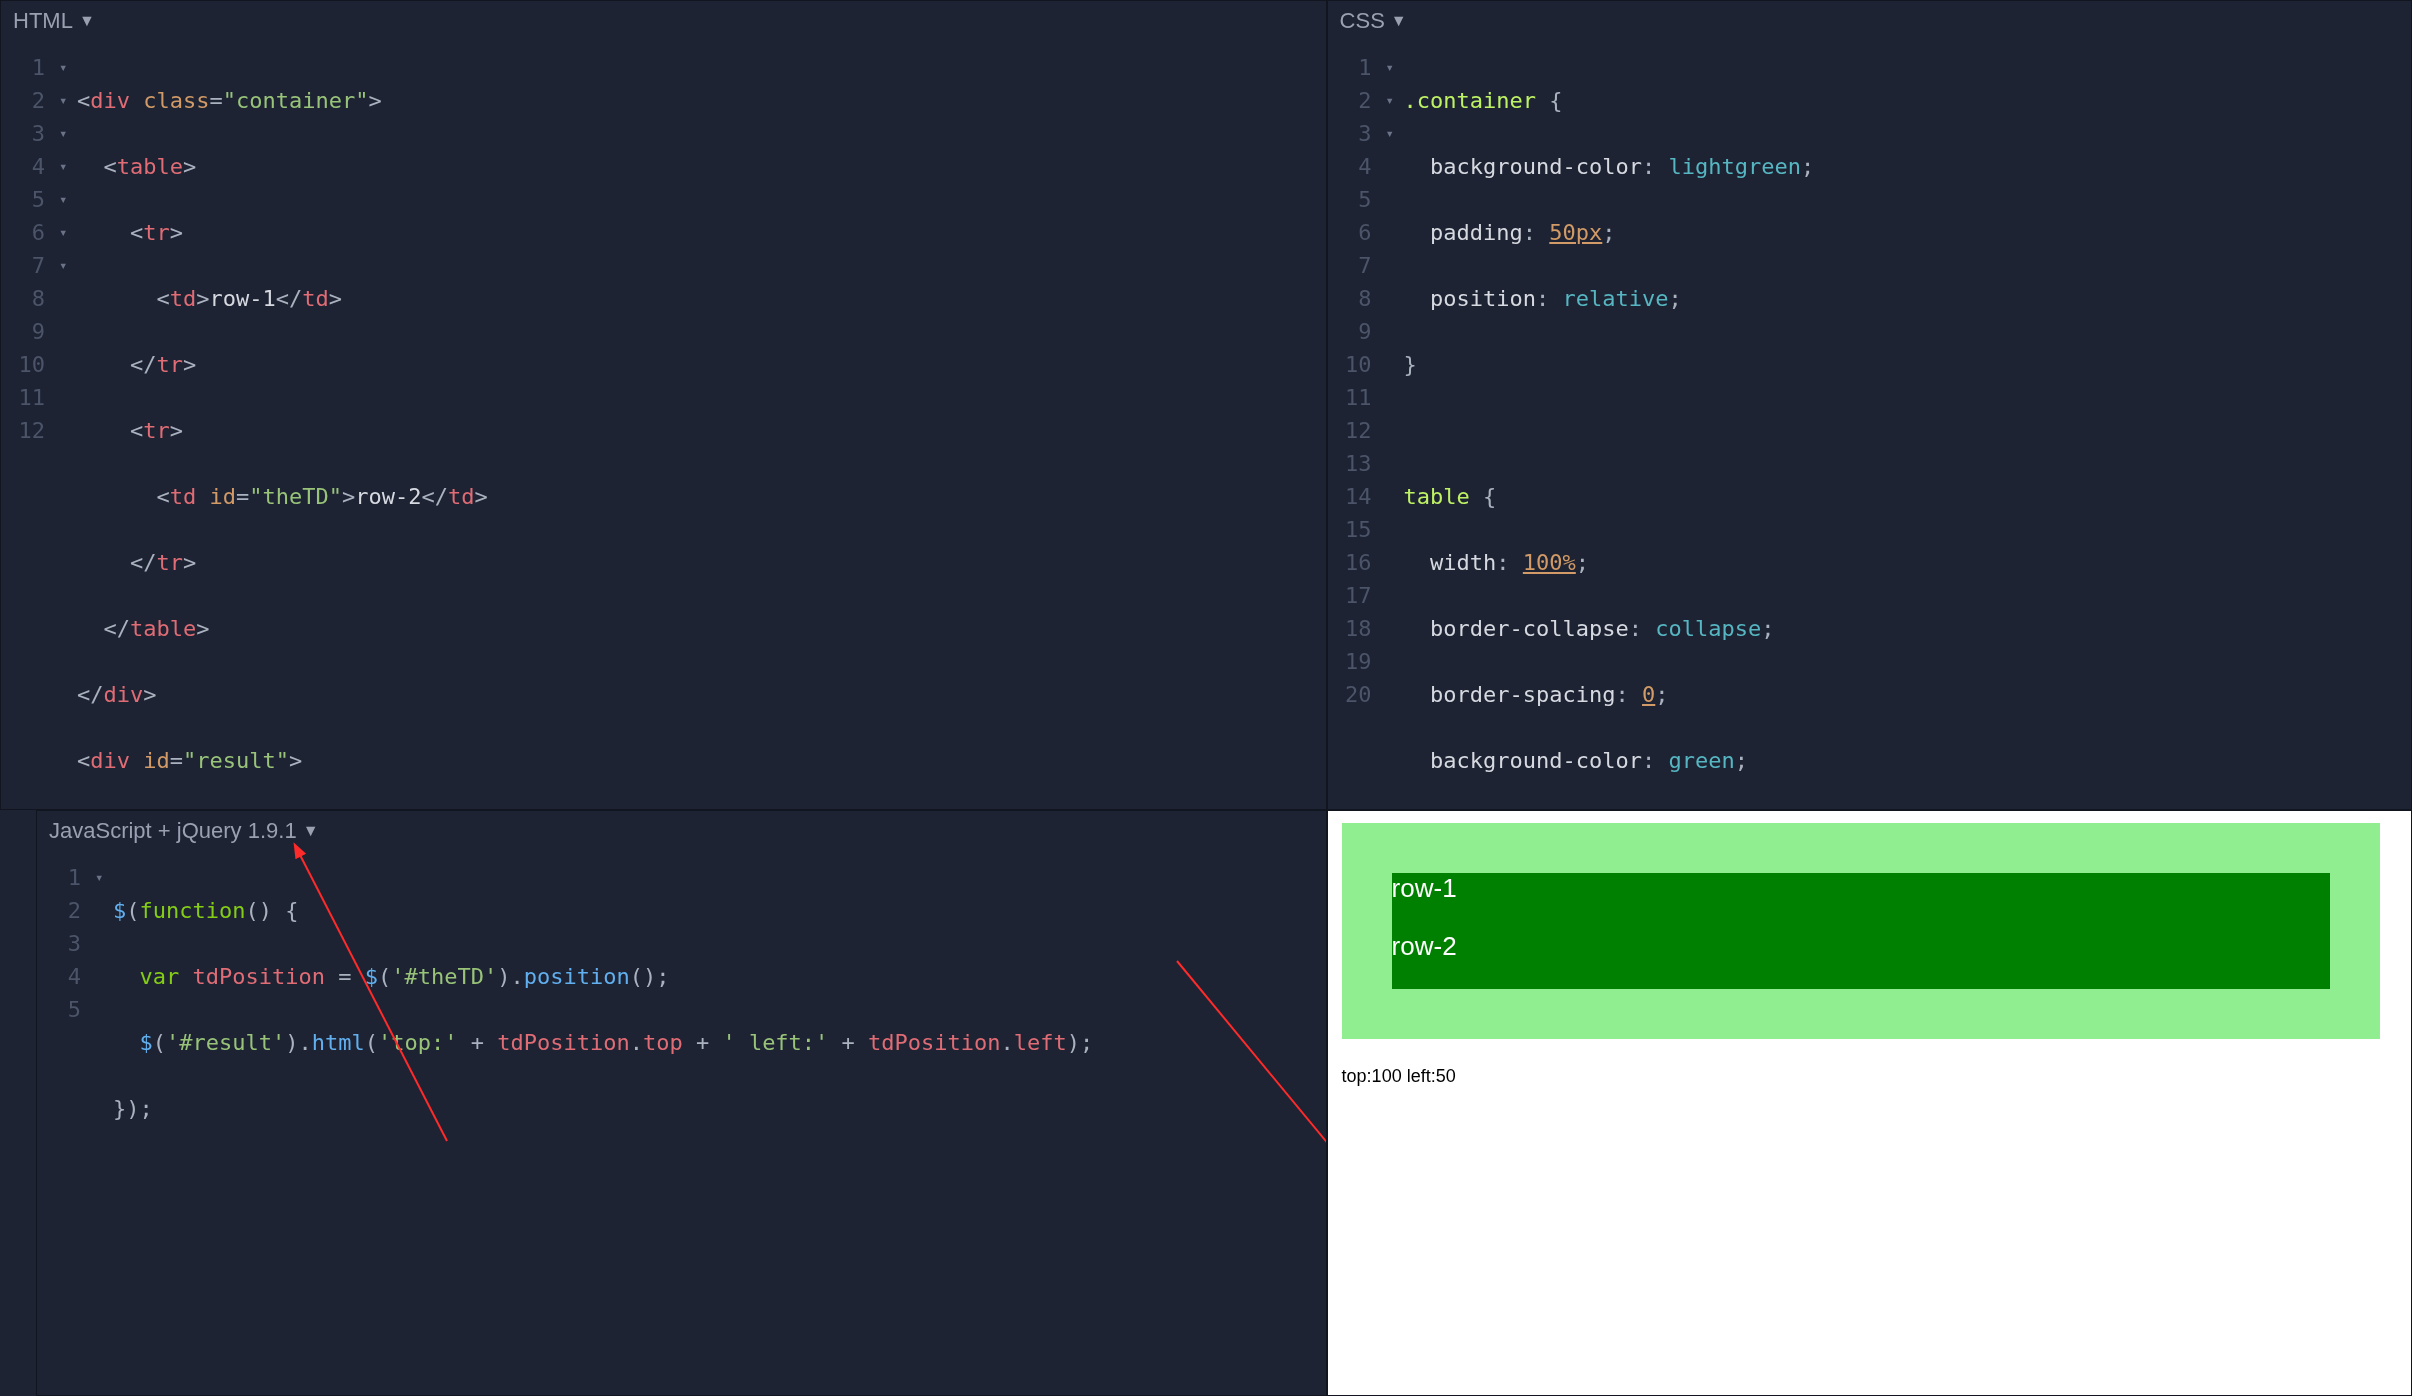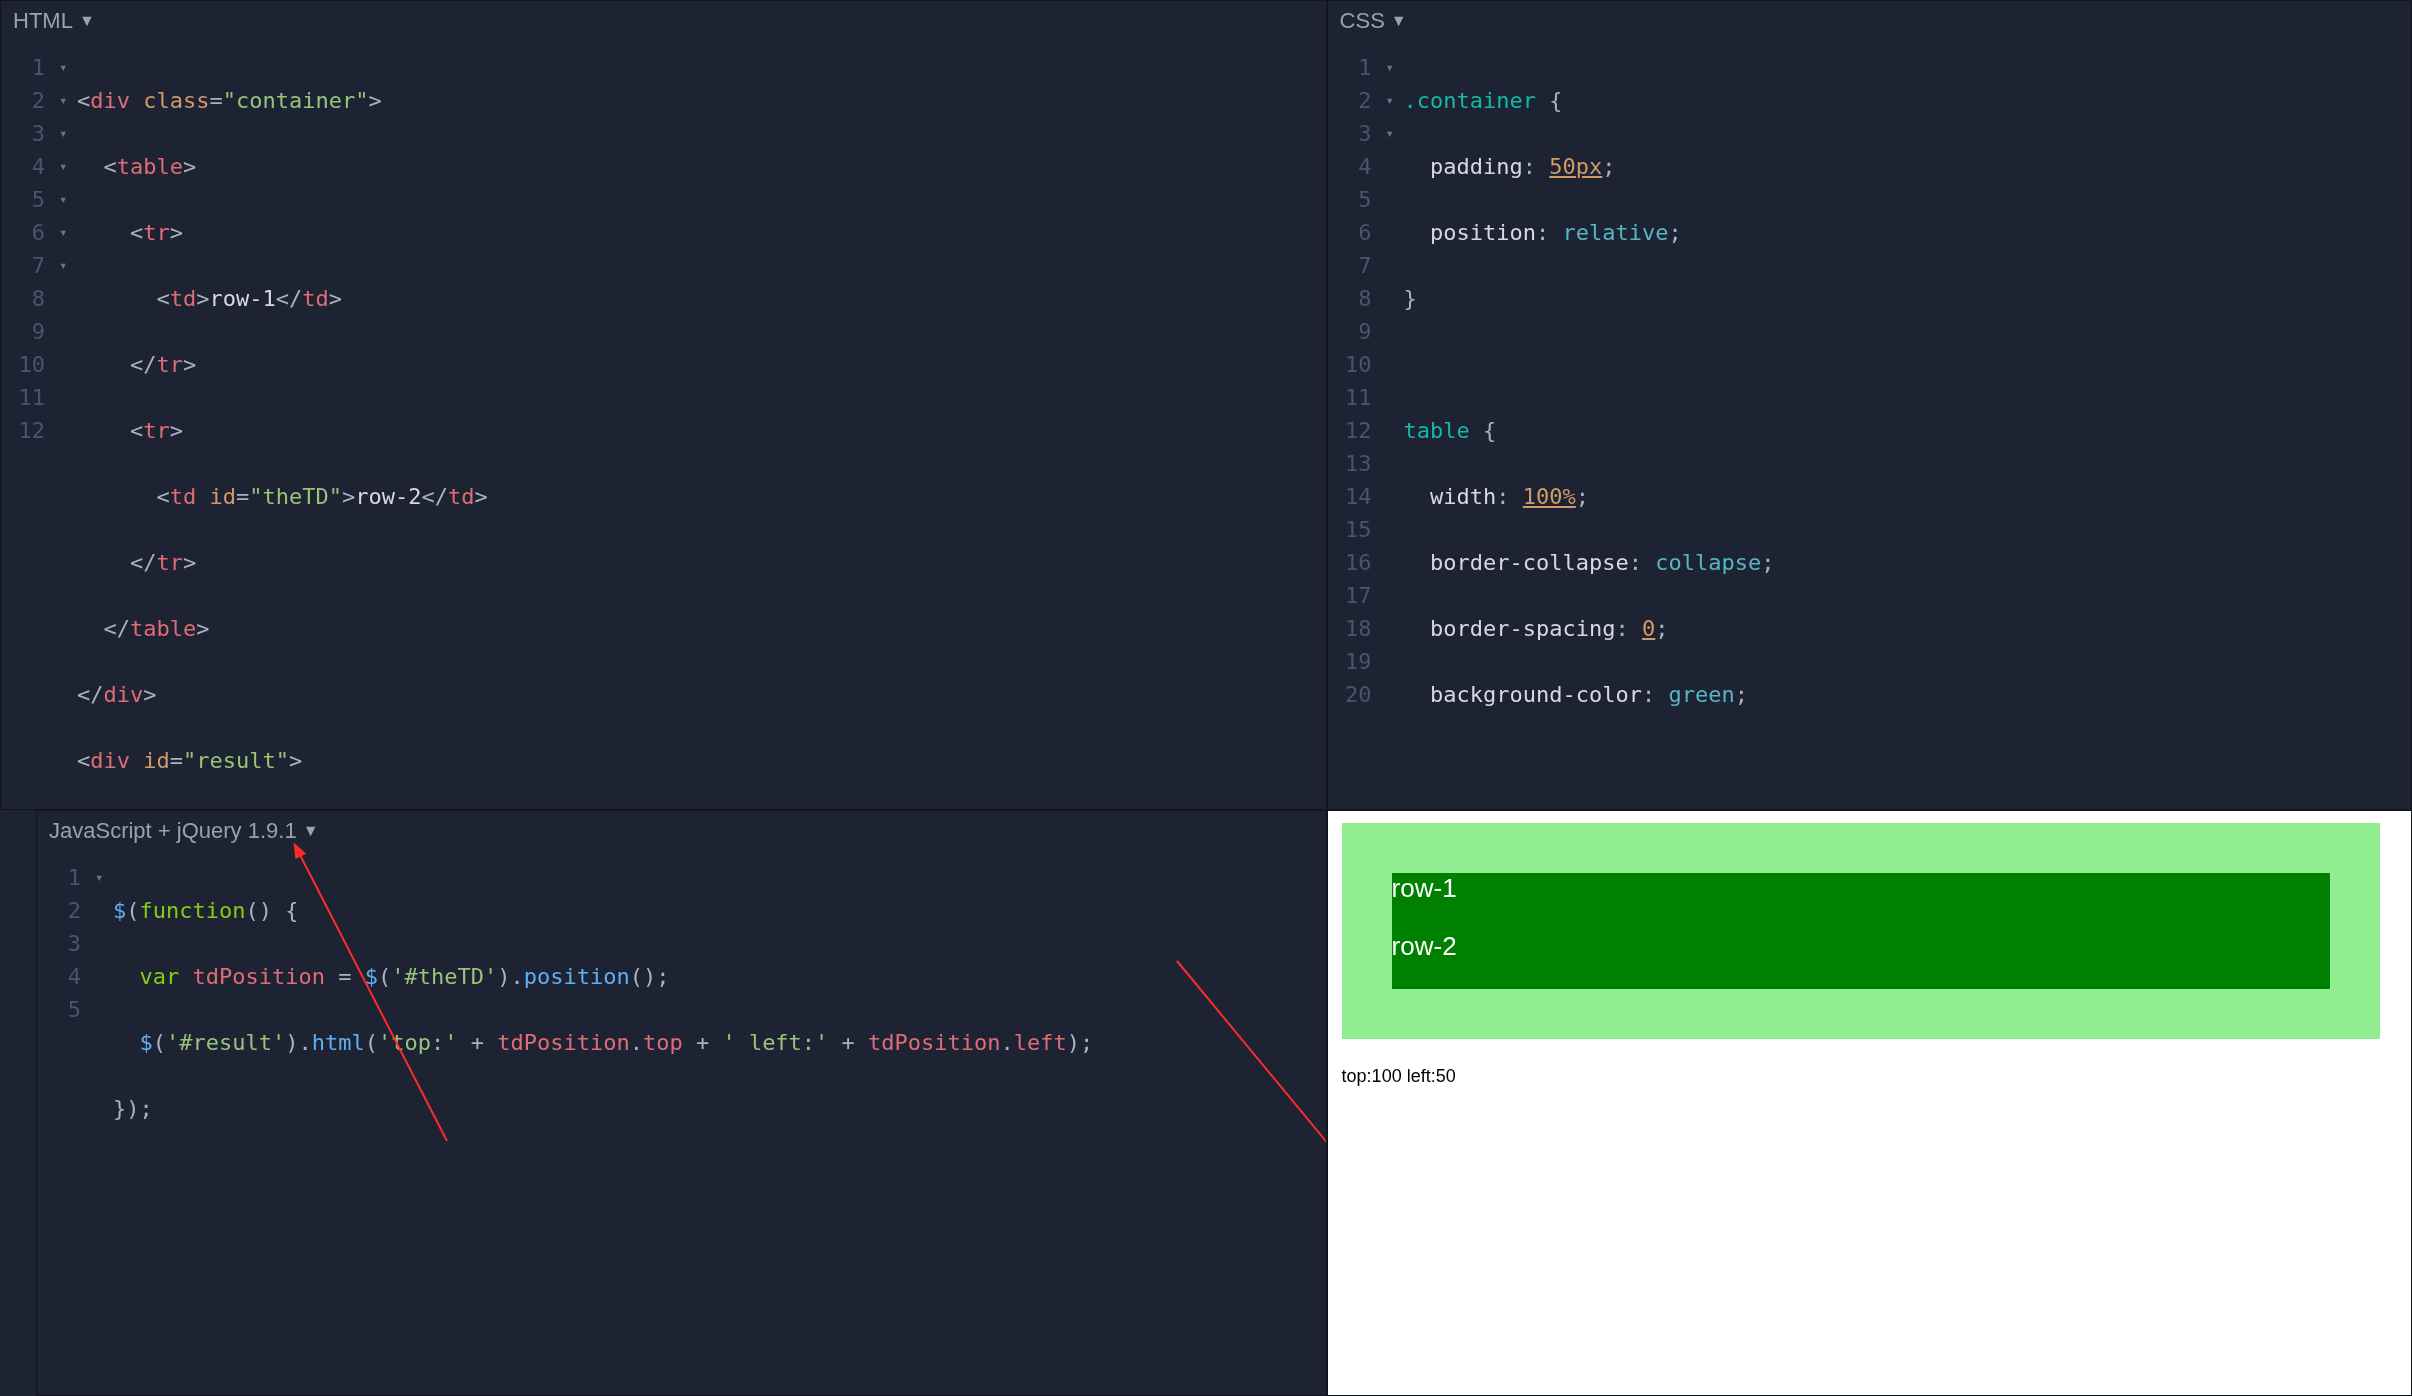--- a/index.html
+++ b/index.html
@@ -55,21 +55,21 @@
     line-height: 33px;
     color: #d6d9e0;
     white-space: pre;
   }
   
   .t-tag   { color: #e06c75; }
   .t-attr  { color: #d19a66; }
   .t-punct { color: #abb2bf; }
   .t-str   { color: #98c379; }
   .t-text  { color: #d6d9e0; }
-  .t-sel   { color: #14b8a6; }
+  .t-sel   { color: #bef264; }
   .t-prop  { color: #d6d9e0; }
   .t-val   { color: #56b6c2; }
   .t-num   { color: #d19a66; text-decoration: underline; }
   .t-kw    { color: #84cc16; }
   .t-fn    { color: #61afef; }
   .t-var   { color: #e06c75; }
   .t-dot   { color: #abb2bf; }
 
   .output-pane { background: #ffffff; }
   .out-wrap { padding: 12px 10px 10px 14px; }
@@ -187,20 +187,21 @@
           <div>▾</div>
           <div></div>
           <div></div>
           <div></div>
           <div></div>
           <div></div>
           <div></div>
       </div>
       <div class="code">
 <div><span class="t-sel">.container</span><span class="t-punct"> {</span></div>
+<div>  <span class="t-prop">background-color</span><span class="t-punct">: </span><span class="t-val">lightgreen</span><span class="t-punct">;</span></div>
 <div>  <span class="t-prop">padding</span><span class="t-punct">: </span><span class="t-num">50px</span><span class="t-punct">;</span></div>
 <div>  <span class="t-prop">position</span><span class="t-punct">: </span><span class="t-val">relative</span><span class="t-punct">;</span></div>
 <div><span class="t-punct">}</span></div>
 <div>&nbsp;</div>
 <div><span class="t-sel">table</span><span class="t-punct"> {</span></div>
 <div>  <span class="t-prop">width</span><span class="t-punct">: </span><span class="t-num">100%</span><span class="t-punct">;</span></div>
 <div>  <span class="t-prop">border-collapse</span><span class="t-punct">: </span><span class="t-val">collapse</span><span class="t-punct">;</span></div>
 <div>  <span class="t-prop">border-spacing</span><span class="t-punct">: </span><span class="t-num">0</span><span class="t-punct">;</span></div>
 <div>  <span class="t-prop">background-color</span><span class="t-punct">: </span><span class="t-val">green</span><span class="t-punct">;</span></div>
 

